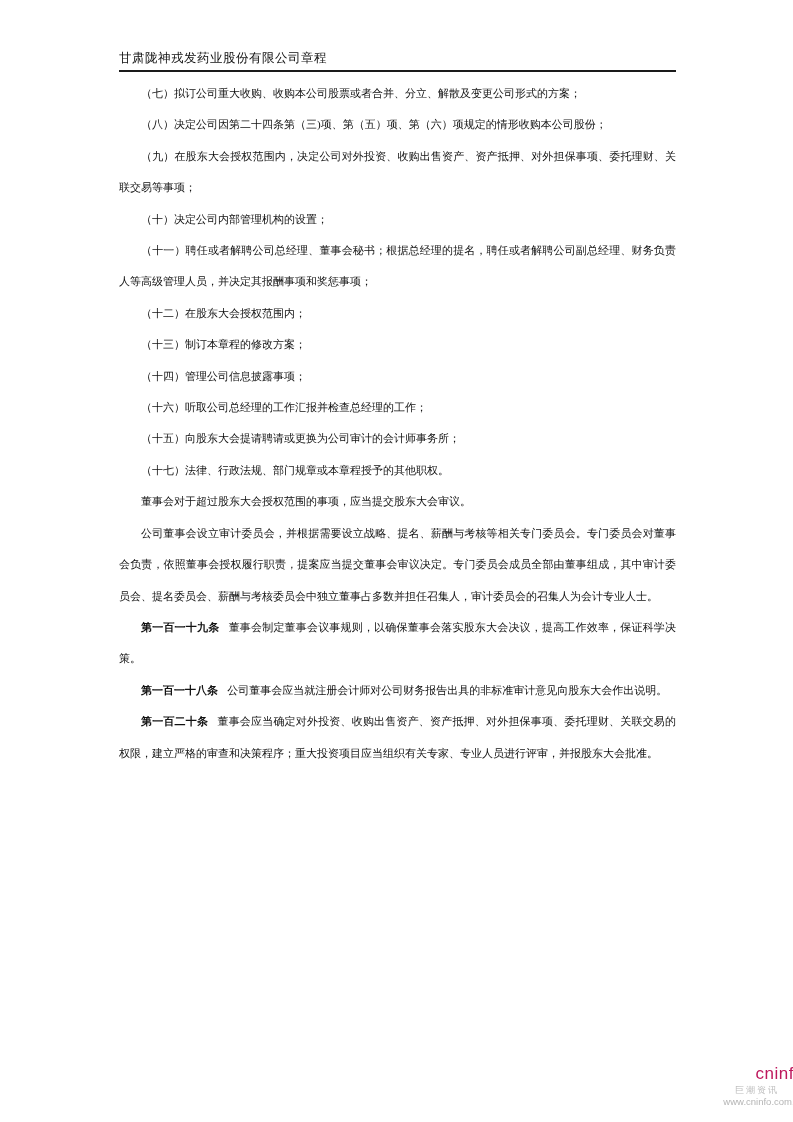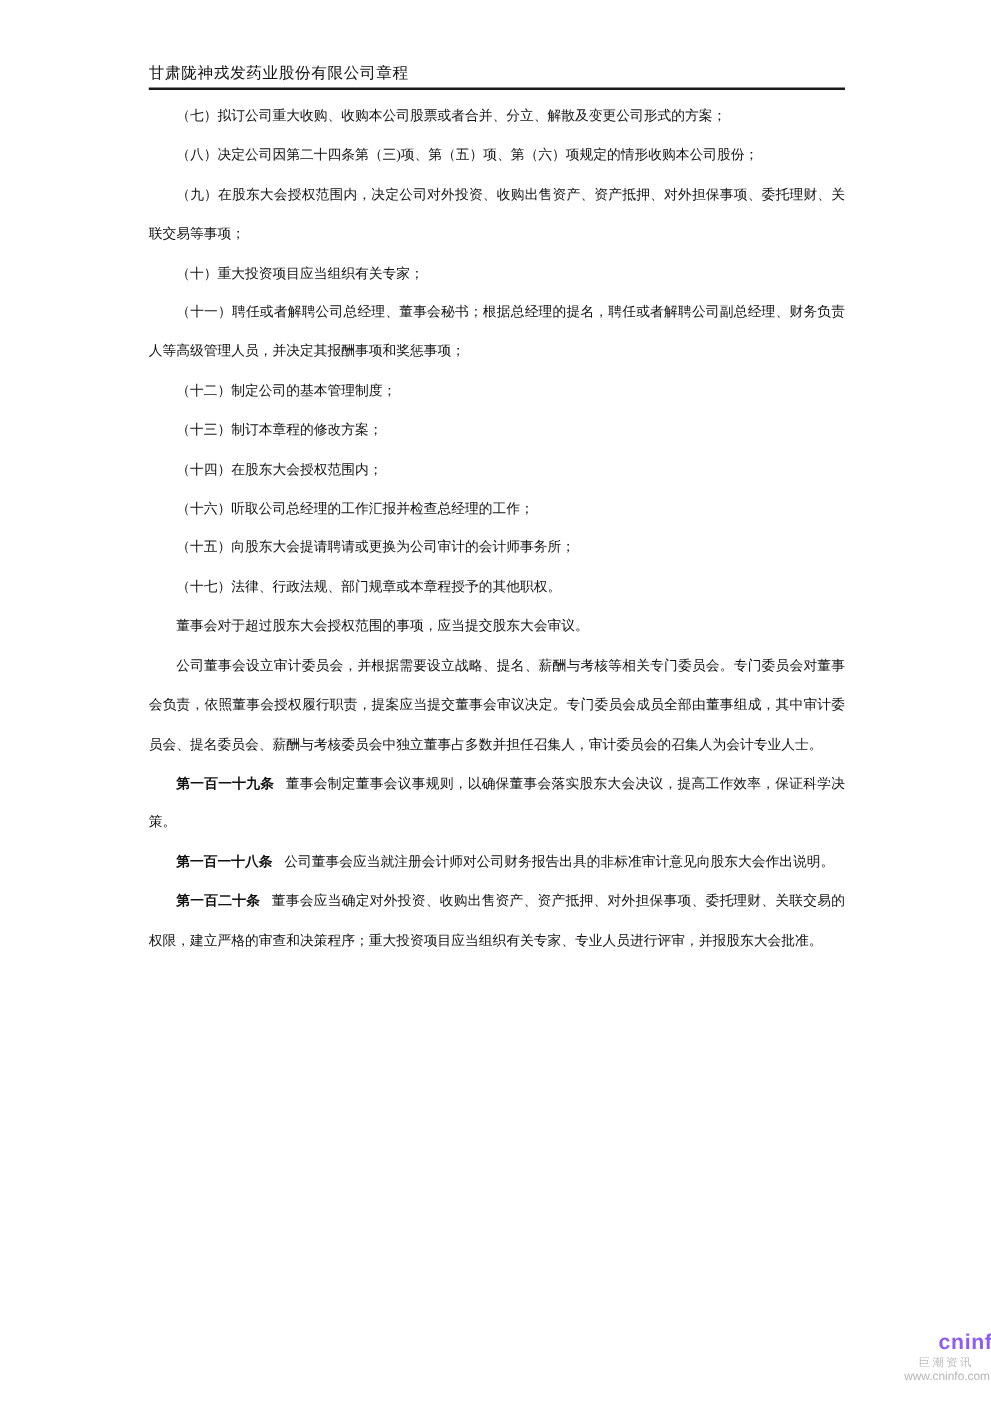--- a/index.html
+++ b/index.html
@@ -64,23 +64,23 @@
   }
   .wm-row {
     display: flex;
     align-items: center;
     justify-content: flex-end;
     gap: 2px;
     padding-right: 4px;
   }
   .wm-logo-text {
     font-size: 17px;
-    font-weight: 700;
+    font-weight: 400;
     letter-spacing: 0.5px;
-    color: #8b5cf6;
+    color: #be185d;
     text-align: center;
   }
   .wm-cn {
     font-size: 9px;
     letter-spacing: 2px;
     color: #bcbcbc;
     margin-top: 1px;
     padding-right: 14px;
   }
   .wm-url {
@@ -96,25 +96,25 @@
 <div class="page">
 
   <div class="doc-header">
     <span>甘肃陇神戎发药业股份有限公司章程</span>
   </div>
 
   <div class="doc-body">
     <p>（七）拟订公司重大收购、收购本公司股票或者合并、分立、解散及变更公司形式的方案；</p>
     <p>（八）决定公司因第二十四条第（三)项、第（五）项、第（六）项规定的情形收购本公司股份；</p>
     <p>（九）在股东大会授权范围内，决定公司对外投资、收购出售资产、资产抵押、对外担保事项、委托理财、关联交易等事项；</p>
-    <p>（十）重大投资项目应当组织有关专家；</p>
+    <p>（十）决定公司内部管理机构的设置；</p>
     <p>（十一）聘任或者解聘公司总经理、董事会秘书；根据总经理的提名，聘任或者解聘公司副总经理、财务负责人等高级管理人员，并决定其报酬事项和奖惩事项；</p>
-    <p>（十二）制定公司的基本管理制度；</p>
+    <p>（十二）在股东大会授权范围内；</p>
     <p>（十三）制订本章程的修改方案；</p>
-    <p>（十四）在股东大会授权范围内；</p>
+    <p>（十四）管理公司信息披露事项；</p>
     <p>（十六）听取公司总经理的工作汇报并检查总经理的工作；</p>
     <p>（十五）向股东大会提请聘请或更换为公司审计的会计师事务所；</p>
     <p>（十七）法律、行政法规、部门规章或本章程授予的其他职权。</p>
     <p>董事会对于超过股东大会授权范围的事项，应当提交股东大会审议。</p>
     <p>公司董事会设立审计委员会，并根据需要设立战略、提名、薪酬与考核等相关专门委员会。专门委员会对董事会负责，依照董事会授权履行职责，提案应当提交董事会审议决定。专门委员会成员全部由董事组成，其中审计委员会、提名委员会、薪酬与考核委员会中独立董事占多数并担任召集人，审计委员会的召集人为会计专业人士。</p>
     <p>
       <span class="article-label">第一百一十九条</span><span>董事会制定董事会议事规则，以确保董事会落实股东大会决议，提高工作效率，保证科学决策。</span>
     </p>
     <p>
       <span class="article-label">第一百一十八条</span><span>公司董事会应当就注册会计师对公司财务报告出具的非标准审计意见向股东大会作出说明。</span>

